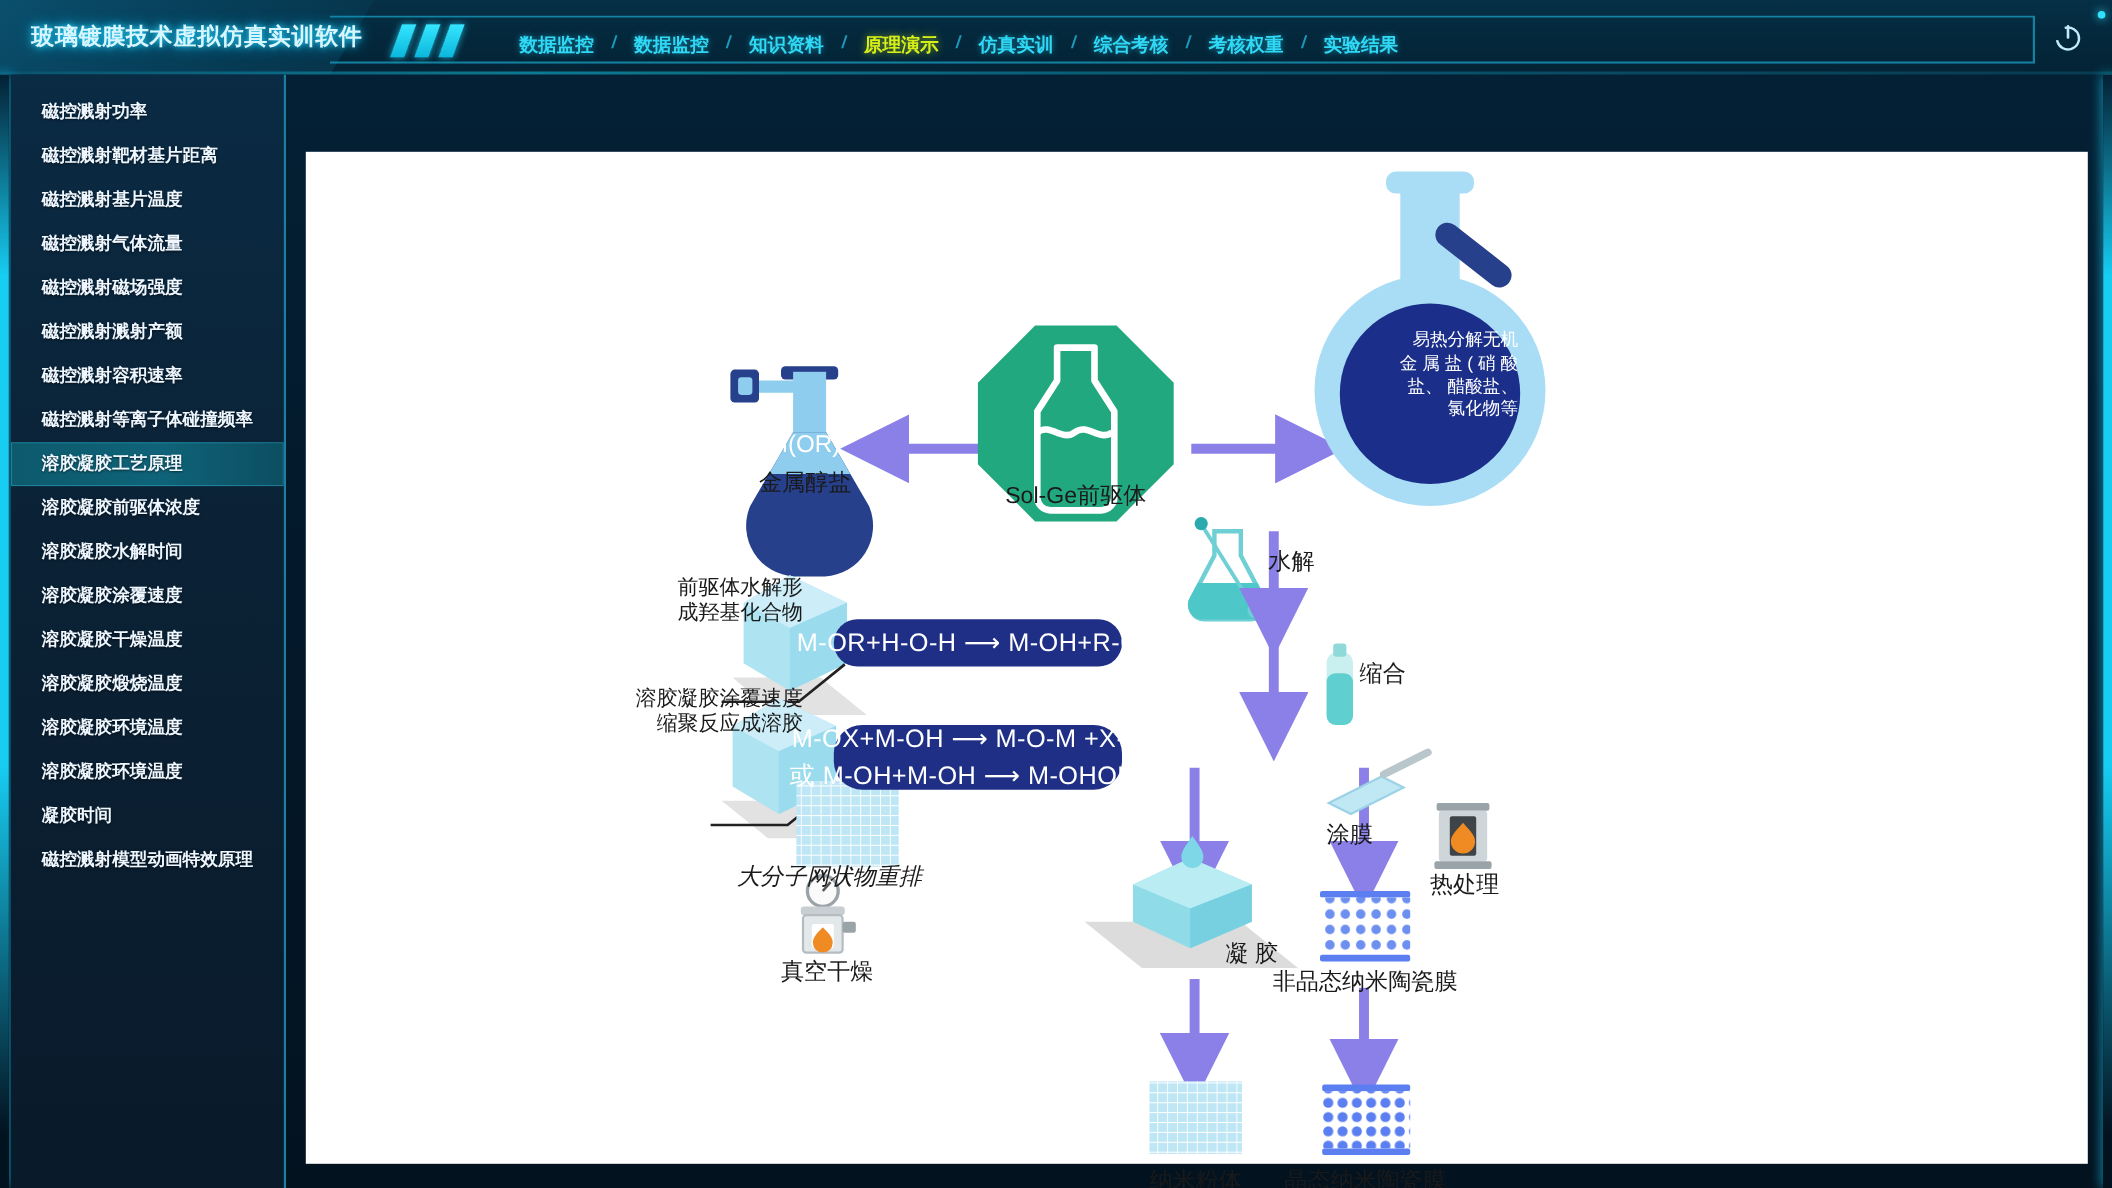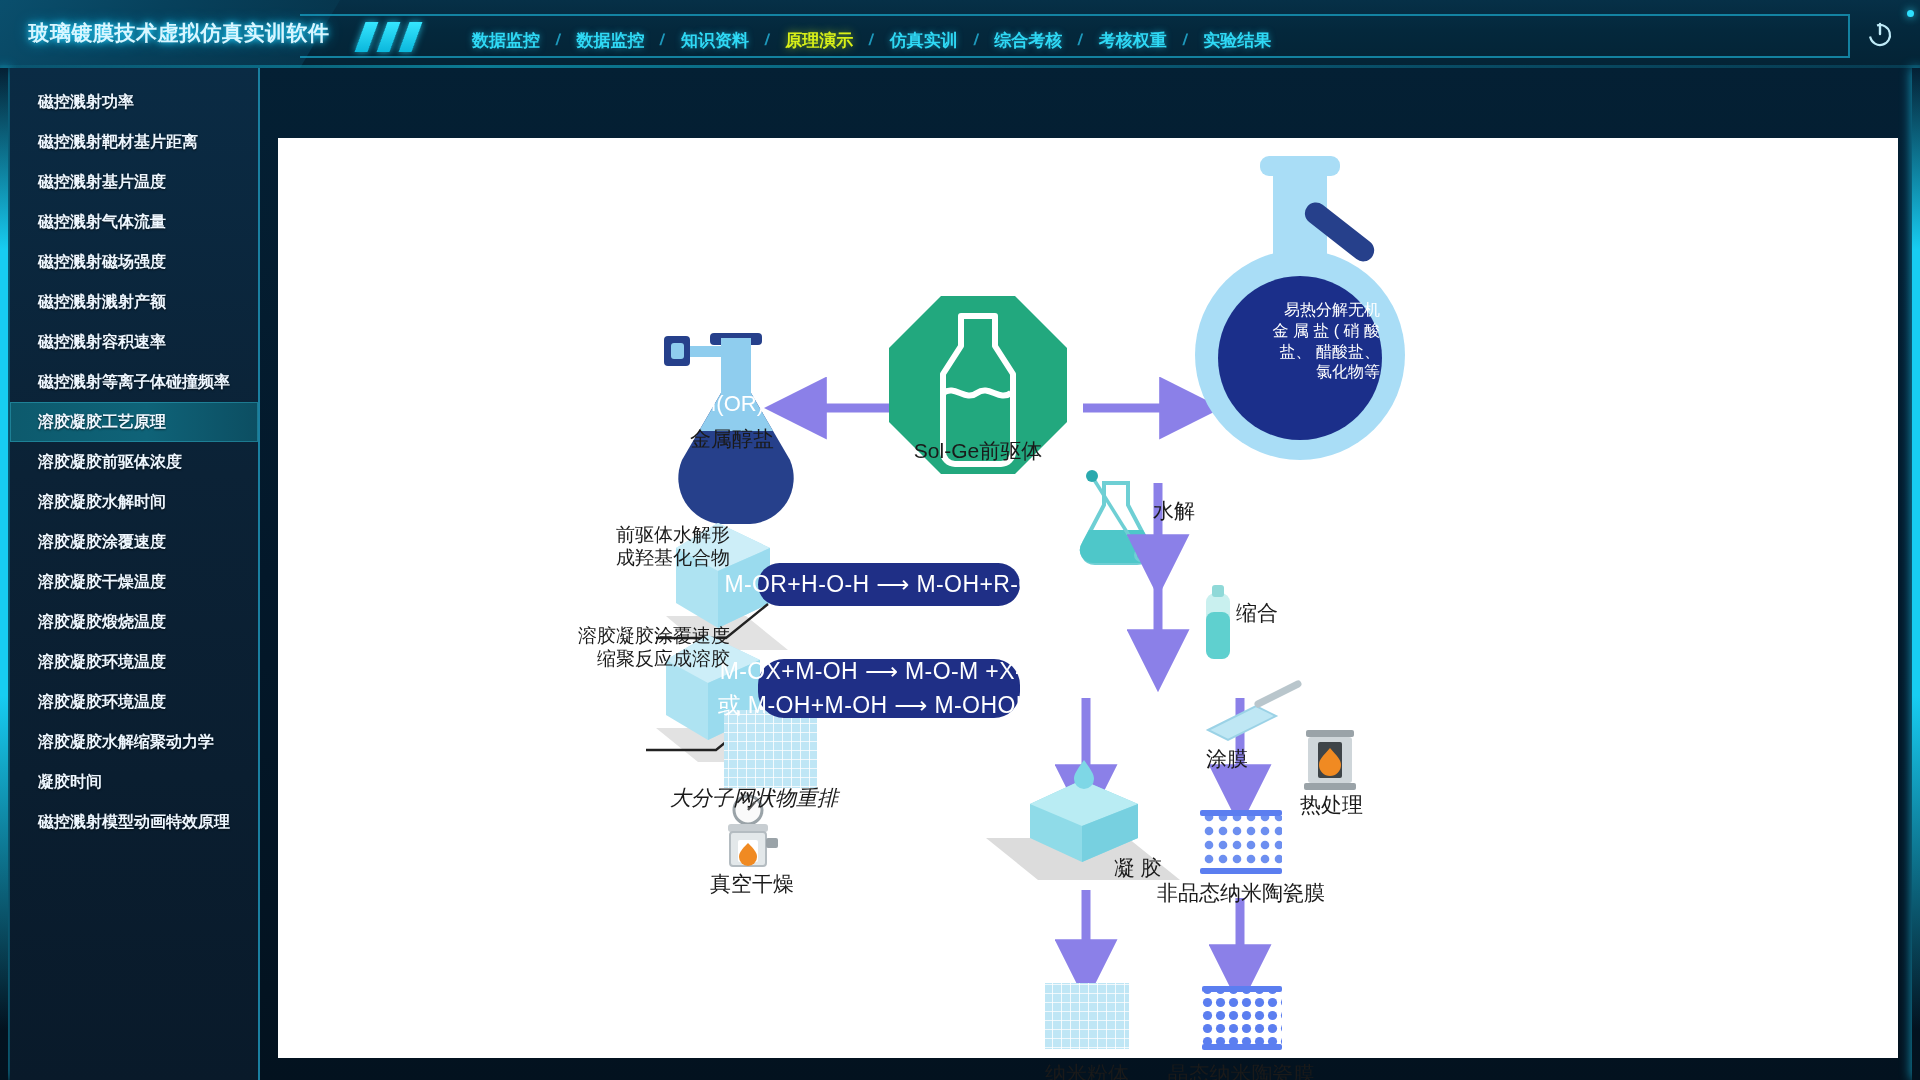--- a/index.html
+++ b/index.html
@@ -191,21 +191,20 @@
     <div class="side-item">磁控溅射容积速率</div>
     <div class="side-item">磁控溅射等离子体碰撞频率</div>
     <div class="side-item active">溶胶凝胶工艺原理</div>
     <div class="side-item">溶胶凝胶前驱体浓度</div>
     <div class="side-item">溶胶凝胶水解时间</div>
     <div class="side-item">溶胶凝胶涂覆速度</div>
     <div class="side-item">溶胶凝胶干燥温度</div>
     <div class="side-item">溶胶凝胶煅烧温度</div>
     <div class="side-item">溶胶凝胶环境温度</div>
     <div class="side-item">溶胶凝胶环境温度</div>
-    <div class="side-item">溶胶凝胶水解缩聚动力学</div>
     <div class="side-item">凝胶时间</div>
     <div class="side-item">磁控溅射模型动画特效原理</div>
   </div>
 
 <div class="canvas">
 <svg class="diag" viewBox="0 0 1620 920">
   <defs>
     <marker id="ah" markerWidth="7" markerHeight="7" refX="3.2" refY="3.5" orient="auto">
       <path d="M0,0 L7,3.5 L0,7 z" fill="#8b80e8"></path>
     </marker>

